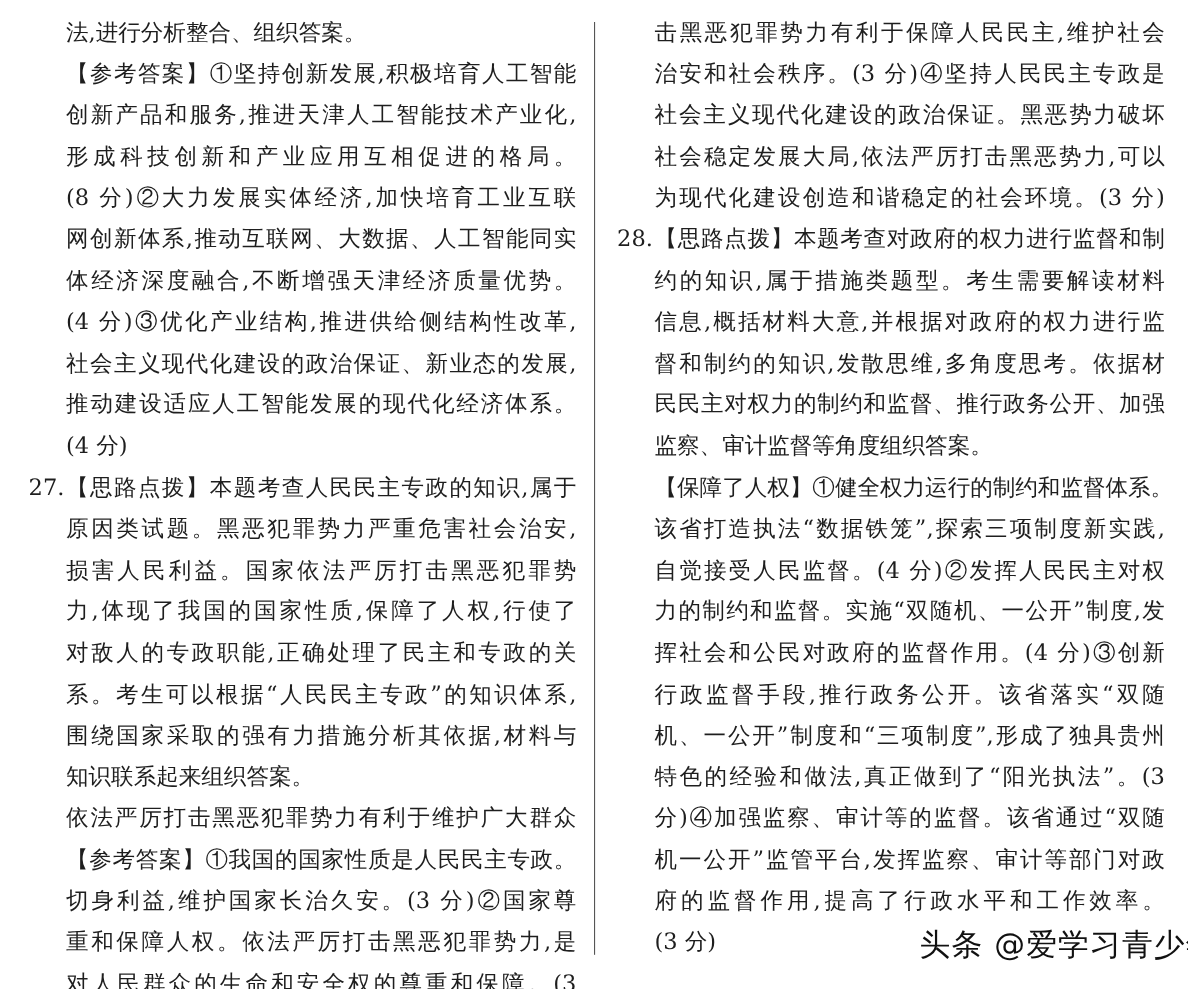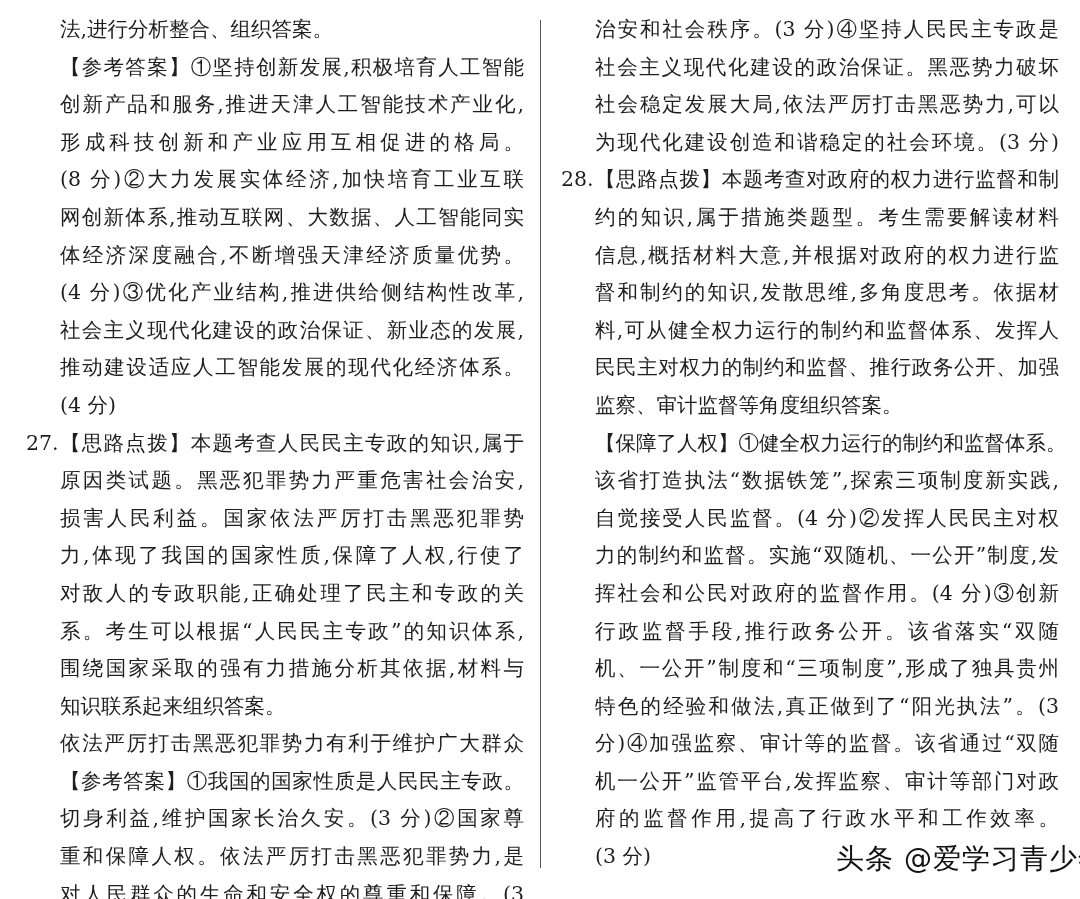--- a/index.html
+++ b/index.html
@@ -85,29 +85,29 @@
       <div class="line"><span style="display: inline-block; width: 100%; text-align: justify; text-align-last: justify;">围绕国家采取的强有力措施分析其依据,材料与</span></div>
       <div class="line last"><span>知识联系起来组织答案。</span></div>
       <div class="line"><span style="display: inline-block; width: 100%; text-align: justify; text-align-last: justify;">依法严厉打击黑恶犯罪势力有利于维护广大群众</span></div>
       <div class="line"><span style="display: inline-block; width: 100%; text-align: justify; text-align-last: justify;">【参考答案】①我国的国家性质是人民民主专政。</span></div>
       <div class="line"><span style="display: inline-block; width: 100%; text-align: justify; text-align-last: justify;">切身利益,维护国家长治久安。(3 分)②国家尊</span></div>
       <div class="line"><span style="display: inline-block; width: 100%; text-align: justify; text-align-last: justify;">重和保障人权。依法严厉打击黑恶犯罪势力,是</span></div>
       <div class="line"><span style="display: inline-block; width: 100%; text-align: justify; text-align-last: justify;">对人民群众的生命和安全权的尊重和保障。(3</span></div>
     </div>
   <div class="divider"></div>
   <div class="col col-right" id="col-right">
+      <div class="line"><span style="display: inline-block; width: 100%; text-align: justify; text-align-last: justify;">击黑恶犯罪势力有利于保障人民民主,维护社会</span></div>
       <div class="line"><span style="display: inline-block; width: 100%; text-align: justify; text-align-last: justify;">治安和社会秩序。(3 分)④坚持人民民主专政是</span></div>
       <div class="line"><span style="display: inline-block; width: 100%; text-align: justify; text-align-last: justify;">社会主义现代化建设的政治保证。黑恶势力破坏</span></div>
       <div class="line"><span style="display: inline-block; width: 100%; text-align: justify; text-align-last: justify;">社会稳定发展大局,依法严厉打击黑恶势力,可以</span></div>
       <div class="line"><span style="display: inline-block; width: 100%; text-align: justify; text-align-last: justify;">为现代化建设创造和谐稳定的社会环境。(3 分)</span></div>
       <div class="line"><span class="qnum">28.</span><span style="display: inline-block; width: 100%; text-align: justify; text-align-last: justify;">【思路点拨】本题考查对政府的权力进行监督和制</span></div>
       <div class="line"><span style="display: inline-block; width: 100%; text-align: justify; text-align-last: justify;">约的知识,属于措施类题型。考生需要解读材料</span></div>
       <div class="line"><span style="display: inline-block; width: 100%; text-align: justify; text-align-last: justify;">信息,概括材料大意,并根据对政府的权力进行监</span></div>
       <div class="line"><span style="display: inline-block; width: 100%; text-align: justify; text-align-last: justify;">督和制约的知识,发散思维,多角度思考。依据材</span></div>
-      <div class="line"><span style="display: inline-block; width: 100%; text-align: justify; text-align-last: justify;">料,可从健全权力运行的制约和监督体系、发挥人</span></div>
       <div class="line"><span style="display: inline-block; width: 100%; text-align: justify; text-align-last: justify;">民民主对权力的制约和监督、推行政务公开、加强</span></div>
       <div class="line last"><span>监察、审计监督等角度组织答案。</span></div>
       <div class="line"><span style="display: inline-block; width: 100%; text-align: justify; text-align-last: justify;">【保障了人权】①健全权力运行的制约和监督体系。</span></div>
       <div class="line"><span style="display: inline-block; width: 100%; text-align: justify; text-align-last: justify;">该省打造执法“数据铁笼”,探索三项制度新实践,</span></div>
       <div class="line"><span style="display: inline-block; width: 100%; text-align: justify; text-align-last: justify;">自觉接受人民监督。(4 分)②发挥人民民主对权</span></div>
       <div class="line"><span style="display: inline-block; width: 100%; text-align: justify; text-align-last: justify;">力的制约和监督。实施“双随机、一公开”制度,发</span></div>
       <div class="line"><span style="display: inline-block; width: 100%; text-align: justify; text-align-last: justify;">挥社会和公民对政府的监督作用。(4 分)③创新</span></div>
       <div class="line"><span style="display: inline-block; width: 100%; text-align: justify; text-align-last: justify;">行政监督手段,推行政务公开。该省落实“双随</span></div>
       <div class="line"><span style="display: inline-block; width: 100%; text-align: justify; text-align-last: justify;">机、一公开”制度和“三项制度”,形成了独具贵州</span></div>
       <div class="line"><span style="display: inline-block; width: 100%; text-align: justify; text-align-last: justify;">特色的经验和做法,真正做到了“阳光执法”。(3</span></div>

